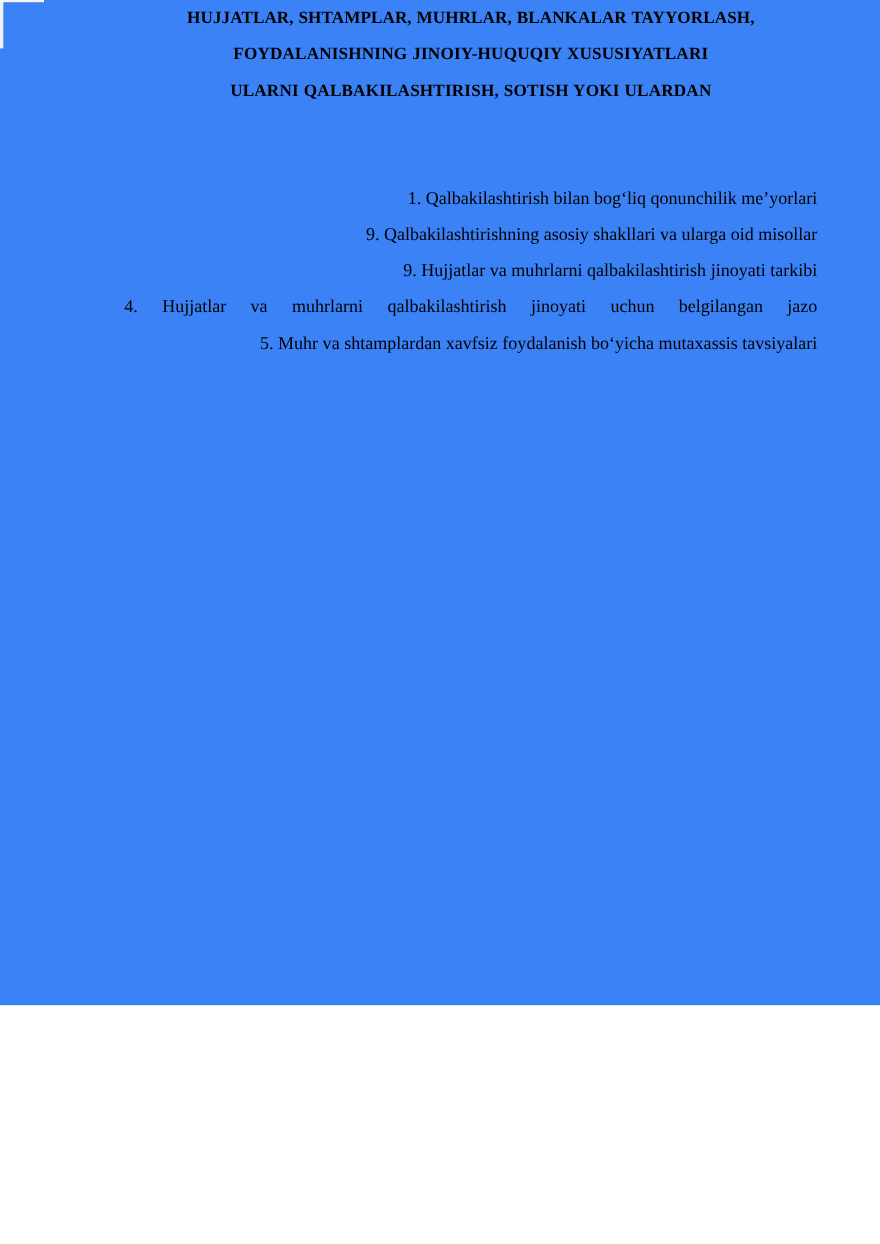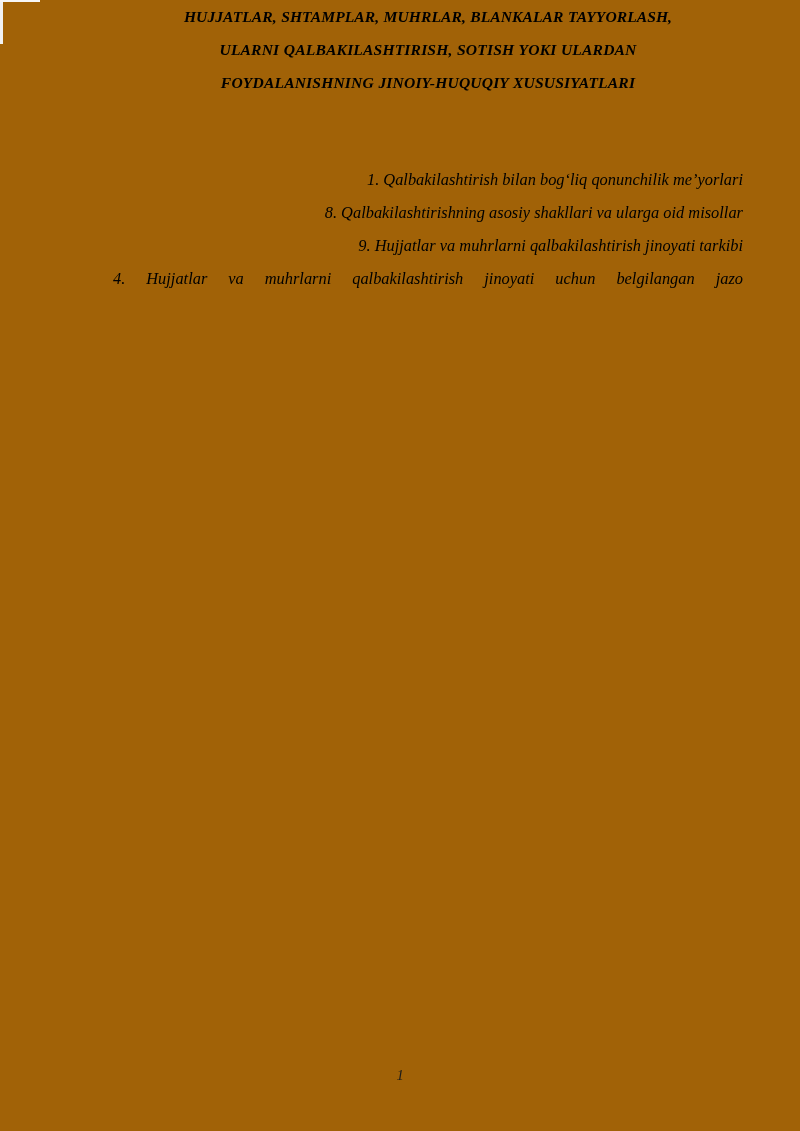--- a/index.html
+++ b/index.html
@@ -5,28 +5,27 @@
 <style>
   html, body {
     margin: 0;
     padding: 0;
     background: #ffffff;
   }
 
   .page {
     position: relative;
     width: 800px;
-    height: 1131px;
-    background: #a16207;
+    height: 914px;
+    background: #3b82f6;
     margin: 0 auto;
     overflow: hidden;
     font-family: "Liberation Serif", "DejaVu Serif", serif;
     color: #000000;
     box-sizing: border-box;
-    font-style: italic;
   }
 
   
   .page-edge-left {
     position: absolute;
     left: 0;
     top: 0;
     width: 3px;
     height: 44px;
     background: #f2f2f2;
@@ -116,38 +115,39 @@
 
 <div class="page">
 
   <div class="page-edge-left"></div>
   <div class="page-edge-top"></div>
 
   <div class="content">
 
     <h1 class="doc-title">
       <span class="title-line title-line-1">HUJJATLAR, SHTAMPLAR, MUHRLAR, BLANKALAR TAYYORLASH,</span>
+      <span class="title-line title-line-3">FOYDALANISHNING JINOIY-HUQUQIY XUSUSIYATLARI</span>
       <span class="title-line title-line-2">ULARNI QALBAKILASHTIRISH, SOTISH YOKI ULARDAN</span>
-      <span class="title-line title-line-3">FOYDALANISHNING JINOIY-HUQUQIY XUSUSIYATLARI</span>
     </h1>
 
     <div class="title-spacer"></div>
 
     <ol class="toc-list">
 
       <li class="toc-item">1. Qalbakilashtirish bilan bog‘liq qonunchilik me’yorlari</li>
 
-      <li class="toc-item">8. Qalbakilashtirishning asosiy shakllari va ularga oid misollar</li>
+      <li class="toc-item">9. Qalbakilashtirishning asosiy shakllari va ularga oid misollar</li>
 
       <li class="toc-item">9. Hujjatlar va muhrlarni qalbakilashtirish jinoyati tarkibi</li>
 
       <li class="toc-item justified">
         <span class="jline1">4. Hujjatlar va muhrlarni qalbakilashtirish jinoyati uchun belgilangan jazo</span>
       </li>
 
+      <li class="toc-item">5. Muhr va shtamplardan xavfsiz foydalanish bo‘yicha mutaxassis tavsiyalari</li>
 
     </ol>
 
   </div>
 
   <div class="page-number">1</div>
 
 </div>
 
 </body></html>

